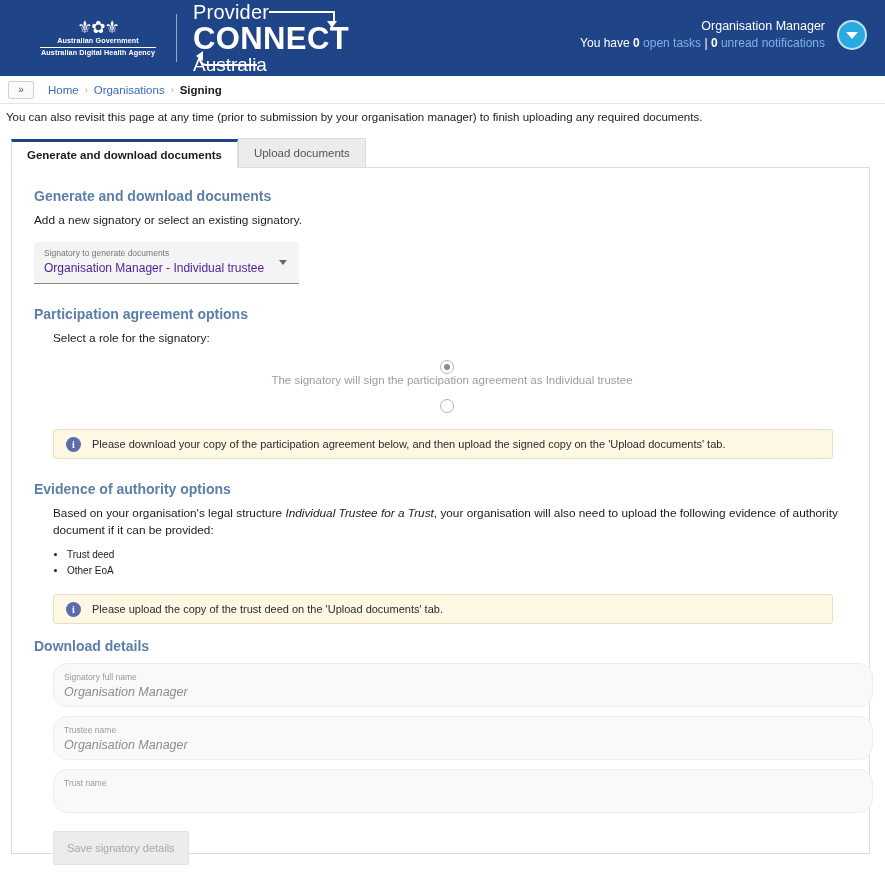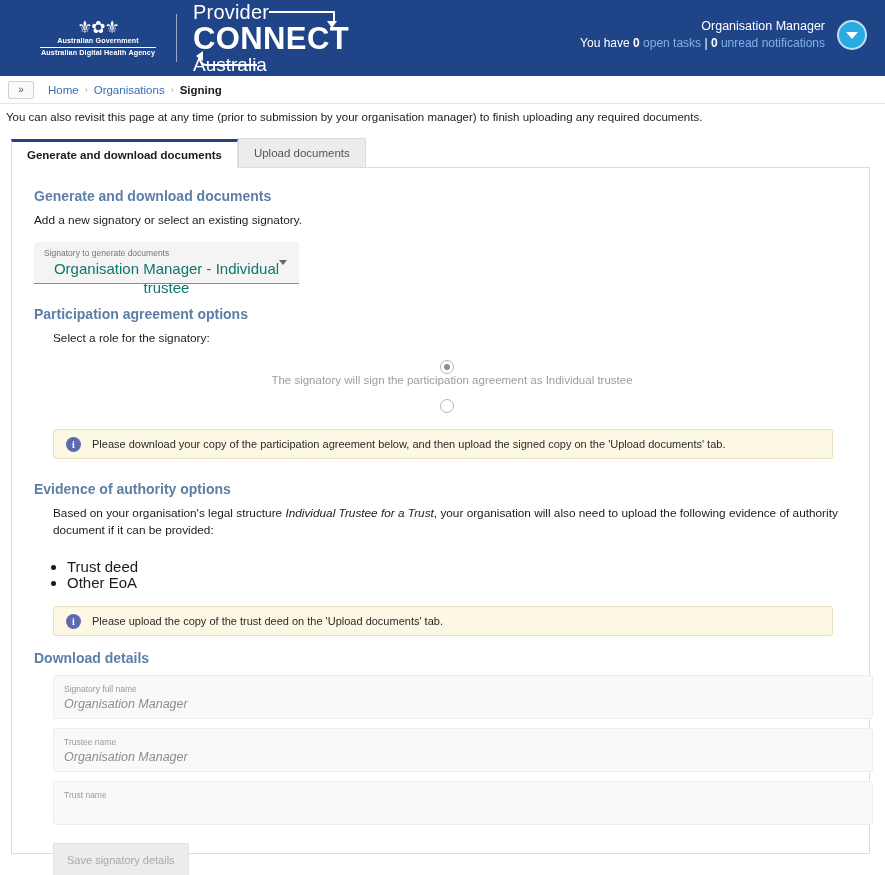--- a/index.html
+++ b/index.html
@@ -234,24 +234,23 @@
     padding: 5px 10px 0 10px;
     position: relative;
     cursor: pointer;
   }
   .field-label {
     font-size: 8.5px;
     color: #767676;
     line-height: 12px;
   }
   .field-value {
-    font-size: 15px;
-    color: #0f766e;
+    font-size: 12px;
+    color: #4c1d95;
     line-height: 19px;
-    text-align: center;
   }
   .select-caret {
     position: absolute;
     right: 12px; top: 18px;
     width: 0; height: 0;
     border-left: 4px solid transparent;
     border-right: 4px solid transparent;
     border-top: 5px solid #666;
   }
 
@@ -307,35 +306,35 @@
     font-family: "Liberation Serif", serif;
     display: flex;
     align-items: center;
     justify-content: center;
     margin-right: 11px;
     flex: none;
   }
   .alert-text { font-size: 11px; color: #2b2b2b; }
 
   ul.eoa {
-    margin: 20px 0 0 44px;
+    margin: 8px 0 0 44px;
     padding: 0;
-    font-size: 15px;
+    font-size: 10px;
     color: #1b1b1b;
   }
   ul.eoa li { line-height: 15px; margin-bottom: 1px; }
 
   
   .field-text {
     margin: 9px 0 0 30px;
     width: 820px;
     height: 44px;
     background: #f9f9f9;
     border: 1px solid #ededed;
-    border-radius: 3px;
+    border-radius: 14px;
     padding: 7px 10px 0 10px;
   }
   .field-text .field-label { font-size: 8.5px; color: #9a9a9a; }
   .field-text .field-value-ro {
     font-size: 12.5px;
     color: #8d8d8d;
     font-style: italic;
     line-height: 19px;
   }
 

